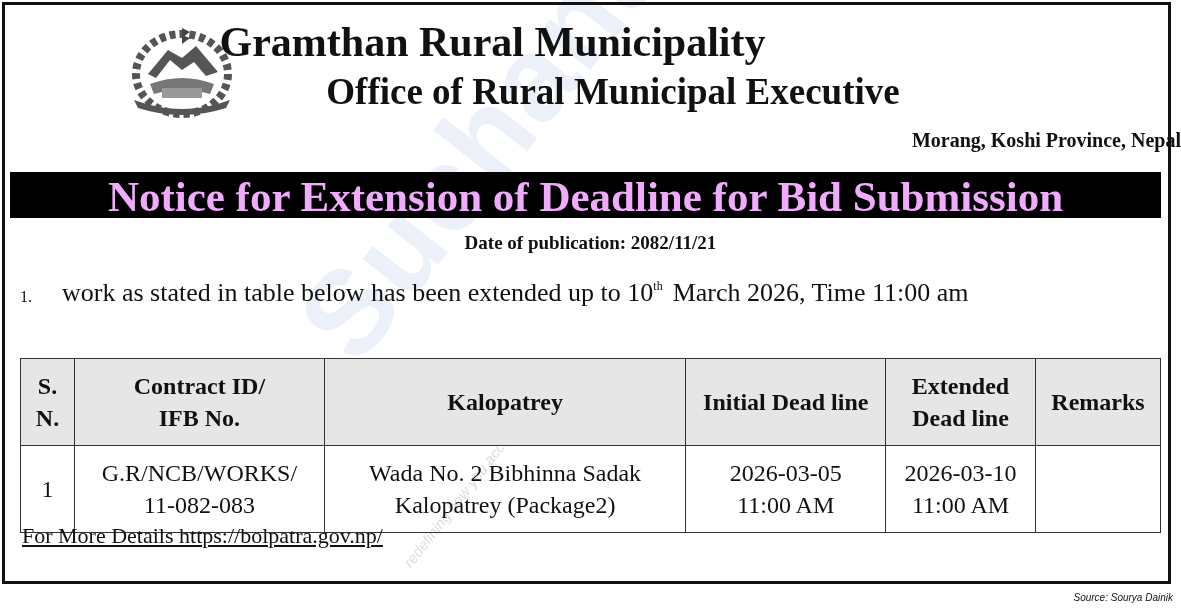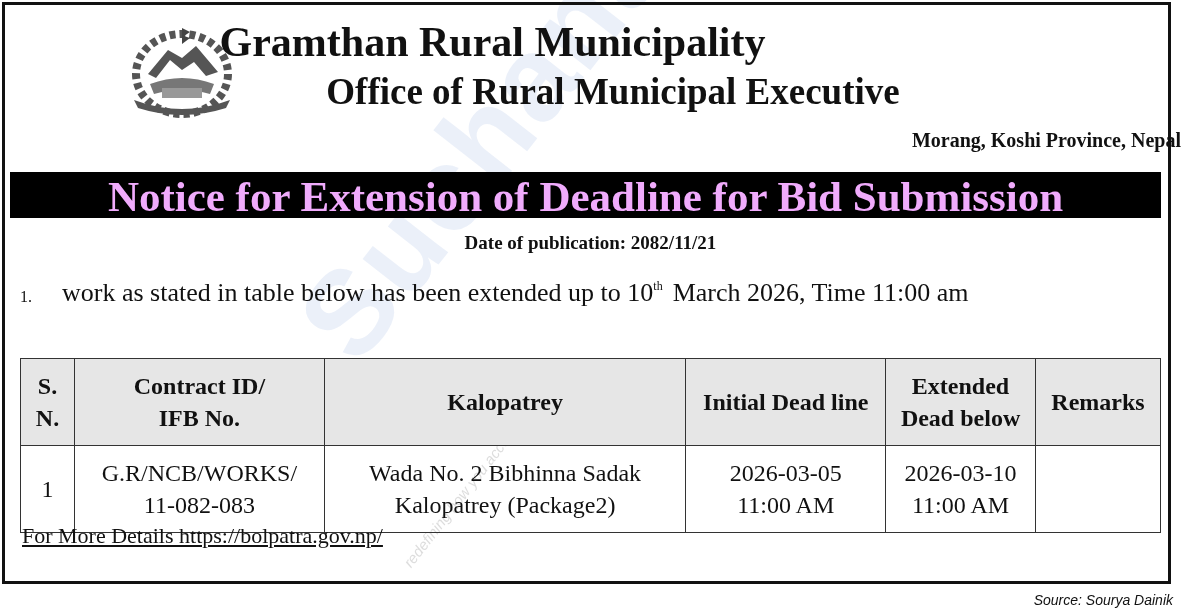--- a/index.html
+++ b/index.html
@@ -18,21 +18,21 @@
   .pubdate { position:absolute; left:0; width:1181px; top:232px; text-align:center; font-weight:bold; font-size:19px; }
   .para { position:absolute; left:20px; top:276px; width:1150px; font-size:26px; line-height:34px; }
   .para .num { position:absolute; left:0; top:4px; font-size:16px; }
   .para .line { padding-left:42px; white-space:nowrap; }
   .para sup { font-size:12px; vertical-align:top; line-height:20px; margin-right:10px; }
   table.t { position:absolute; left:20px; top:358px; width:1141px; border-collapse:collapse; font-size:24px; }
   table.t th, table.t td { border:1.5px solid #333; text-align:center; vertical-align:middle; }
   table.t th { background:#e6e6e6; font-weight:bold; height:86px; line-height:32px; padding:0 6px; }
   table.t td { height:86px; line-height:32px; padding:0 6px; }
   .more { position:absolute; left:22px; top:523px; font-size:22px;text-decoration:underline; }
-  .source { position:absolute; right:8px; top:592px; font-family:"Liberation Sans", sans-serif; font-style:italic; font-size:14px; color:#111; }
+  .source { position:absolute; right:8px; top:592px; font-family:"Liberation Sans", sans-serif; font-style:italic; font-size:10px; color:#111; }
 </style>
 </head>
 <body>
 
 <div class="wm wm-text">Suchana</div>
 <div class="wm wm-sub">redefining how you access local news</div>
 
 <div class="notice"></div>
 
 <div class="emblem">
@@ -67,21 +67,21 @@
       <col style="width:200px">
       <col style="width:150px">
       <col style="width:125px">
   </colgroup>
   <thead>
     <tr>
       <th><span>S.</span><br><span>N.</span></th>
       <th><span>Contract ID/</span><br><span>IFB No.</span></th>
       <th>Kalopatrey</th>
       <th>Initial Dead line</th>
-      <th><span>Extended</span><br><span>Dead below</span></th>
+      <th><span>Extended</span><br><span>Dead line</span></th>
       <th>Remarks</th>
     </tr>
   </thead>
   <tbody>
     <tr>
       <td>1</td>
       <td><span>G.R/NCB/WORKS/</span><br><span>11-082-083</span></td>
       <td><span>Wada No. 2 Bibhinna Sadak</span><br><span>Kalopatrey (Package2)</span></td>
       <td><span>2026-03-05</span><br><span>11:00 AM</span></td>
       <td><span>2026-03-10</span><br><span>11:00 AM</span></td>

